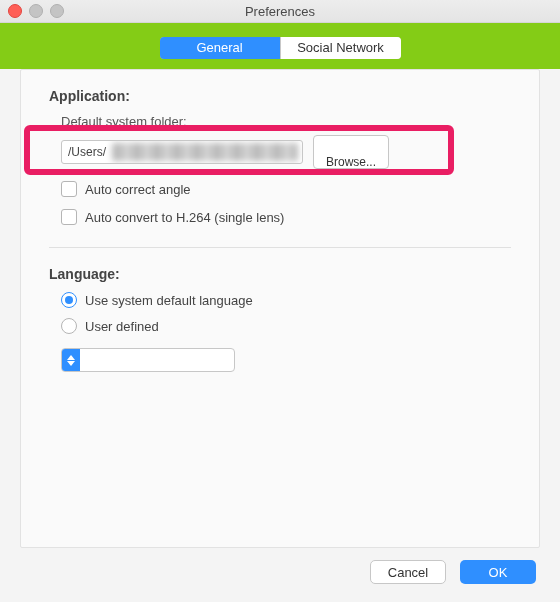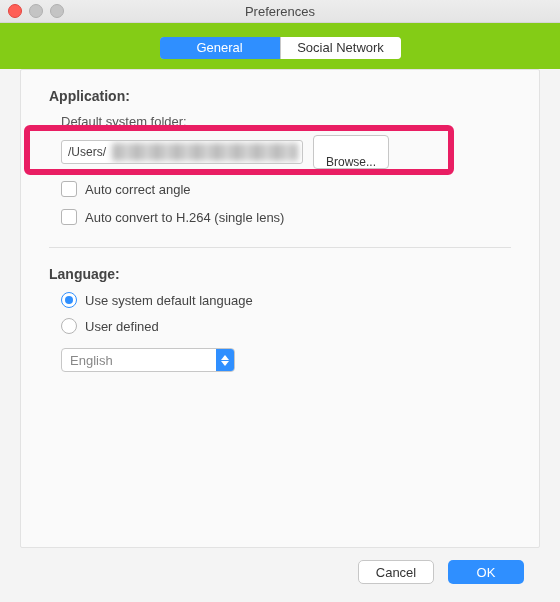--- a/index.html
+++ b/index.html
@@ -226,21 +226,21 @@
     align-items:center;
     justify-content:center;
     gap:1px;
   }
   .stepper svg { display:block; }
   
   .footer {
     display:flex;
     justify-content:flex-end;
     gap:14px;
-    padding: 0 36px 18px 0;
+    padding: 0 24px 18px 0;
   }
   .btn-primary {
     height:24px;
     width:76px;
     border:none;
     background:#2f8fff;
     color:#fff;
     border-radius:5px;
     font-size:13px;
     cursor:pointer;
@@ -311,21 +311,20 @@
       <div class="radio checked"></div>
       <span>Use system default language</span>
     </div>
 
     <div class="radio-row">
       <div class="radio"></div>
       <span>User defined</span>
     </div>
 
     <div class="dropdown">
-      <div class="value">English</div>
       <div class="stepper">
         <svg width="8" height="5" viewBox="0 0 8 5">
             <path d="M0 5 L4 0 L8 5 Z" fill="#fff"></path>
           </svg>
         <svg width="8" height="5" viewBox="0 0 8 5">
             <path d="M0 0 L4 5 L8 0 Z" fill="#fff"></path>
           </svg>
       </div>
     </div>
 

